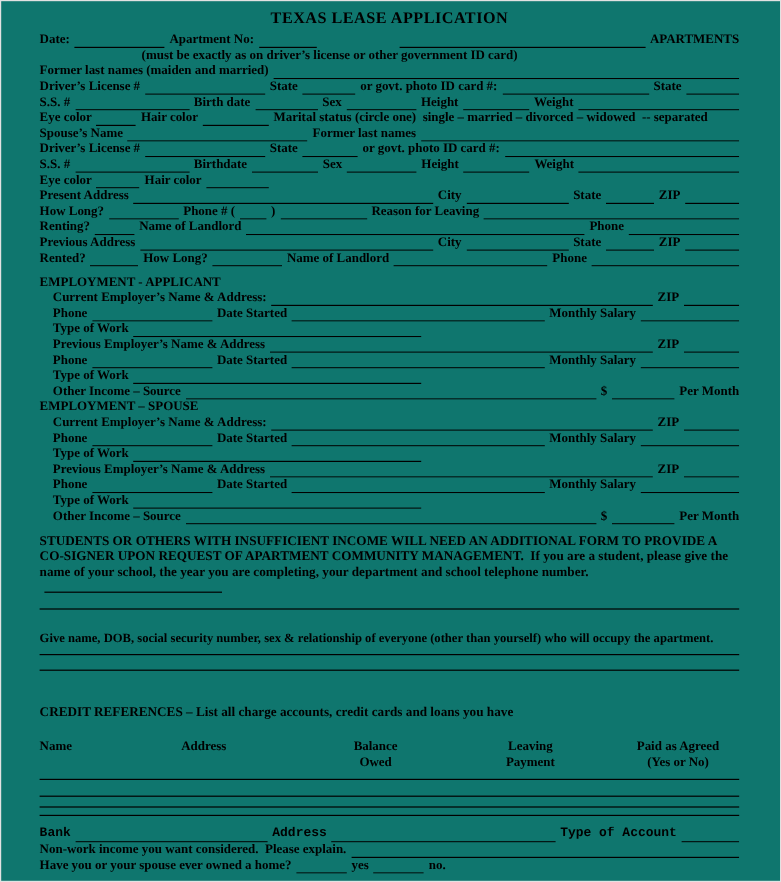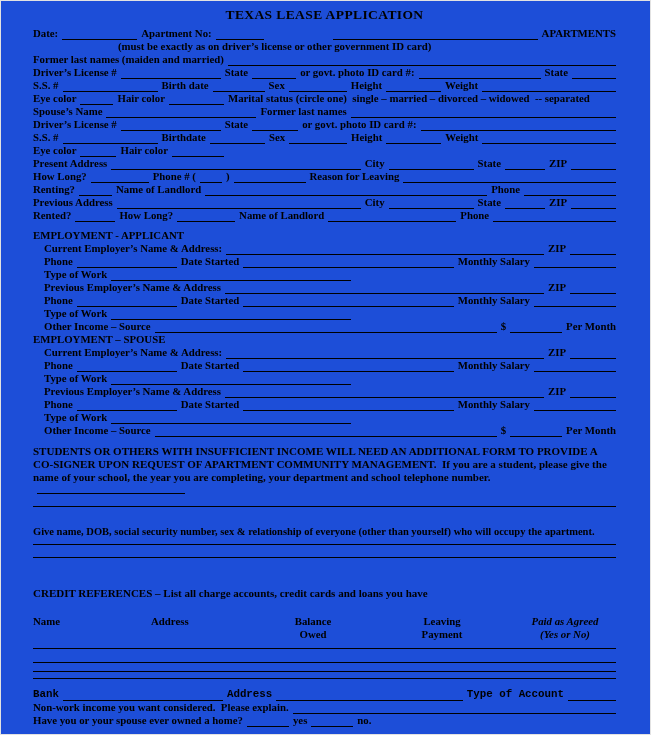--- a/index.html
+++ b/index.html
@@ -1,18 +1,18 @@
 <!DOCTYPE html>
 <html><head>
 <meta charset="utf-8">
 <style>
   html,body{margin:0;padding:0;background:#fff;}
   .page{
     position:relative;width:651px;height:735px;box-sizing:border-box;
-    background:#1d4ed8;border:1px solid #e2e2e2;
+    background:#0f766e;border:1px solid #e2e2e2;
     padding:6px 34px 0 32px;overflow:hidden;
     font-family:"Liberation Serif","DejaVu Serif",serif;
     font-weight:bold;color:#000;font-size:10.8px;
   }
   .title{text-align:center;font-size:13.5px;letter-spacing:.4px;line-height:16px;}
   .frow{display:flex;align-items:flex-end;column-gap:4px;height:13px;line-height:13px;overflow:hidden;}
   .frow .lbl{white-space:pre;flex:0 0 auto;}
   .blank{border-bottom:1px solid #000;height:10px;flex:0 1 auto;min-width:10px;}
   .blank.grow{flex:1 1 auto;}
   .spacer{flex:0 0 auto;}
@@ -20,21 +20,21 @@
   .para{line-height:13px;font-size:11px;}
   .inline-blank{display:inline-block;width:148px;height:9px;border-bottom:1px solid #000;margin-left:4px;}
   .rule{height:0;border-bottom:1px solid #000;}
   .credit-cols{position:relative;height:27px;margin-top:15px;}
   .cc{position:absolute;top:0;line-height:13px;}
   .cc span{display:block;}
   .c0{left:0;}
   .c1{left:118;left:118px;}
   .c2{left:240px;width:80px;text-align:center;}
   .c3{left:370px;width:78px;text-align:center;}
-  .c4{left:477px;width:110px;text-align:center;font-style:italic;}
+  .c4{left:477px;width:110px;text-align:center;}
 </style>
 </head>
 <body>
 
 <div class="page">
 
   <div class="title">TEXAS LEASE APPLICATION</div>
 
   <div>
       <div class="frow" style="margin-top: 4px; text-align: center;">

